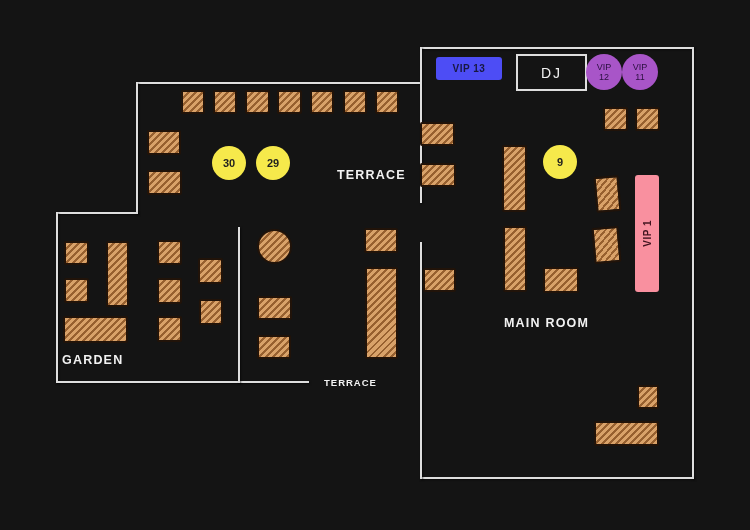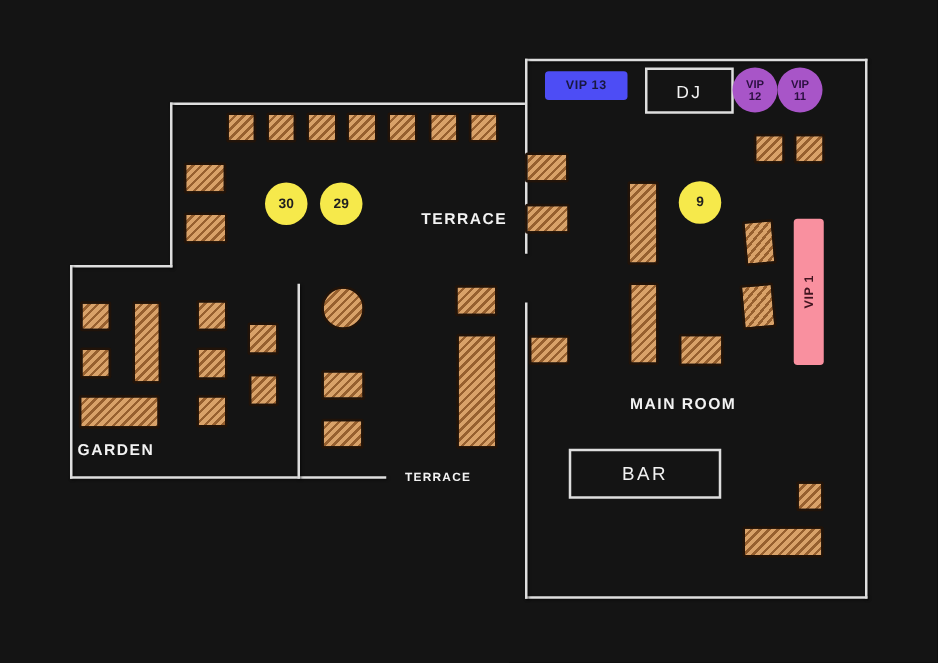--- a/index.html
+++ b/index.html
@@ -27,21 +27,21 @@
   .outline-box{position:absolute;border:2px solid var(--wall);color:var(--text-light);
     display:flex;align-items:center;justify-content:center;letter-spacing:2px}
   .dj-box{left:516px;top:54px;width:71px;height:37px;font-size:14px}
   .bar-box{left:455px;top:359px;width:122px;height:40px;font-size:15px}
 
   .vip-rect{position:absolute;border-radius:3px;display:flex;align-items:center;justify-content:center;font-weight:bold}
   .vip13{left:436px;top:57px;width:66px;height:23px;background:var(--vip-blue);color:#181840;font-size:10px;letter-spacing:.5px}
   .vip1{left:635px;top:175px;width:24px;height:117px;background:var(--vip-pink);color:#40141f;font-size:10px;letter-spacing:.5px}
   .vip1 span{writing-mode:vertical-rl;transform:rotate(180deg)}
   .vip-circle{position:absolute;width:36px;height:36px;border-radius:50%;background:var(--vip-purple);
-    color:#2b1040;font-size:9px;font-weight:bold;line-height:1.15;text-align:left;
+    color:#2b1040;font-size:9px;font-weight:normal;line-height:1.15;text-align:left;
     display:flex;flex-direction:column;align-items:center;justify-content:center}
   .vip12{left:586px;top:54px}
   .vip11{left:622px;top:54px}
 
   .logo{position:absolute;left:48px;top:76px;width:76px;text-align:center;color:var(--copper)}
   .logo svg{display:block;margin:0 auto}
   .logo .logo-name{font-size:16px;font-weight:bold;letter-spacing:3px;margin-top:2px;padding-left:3px}
   .logo .logo-tagline{font-size:6px;font-weight:bold;letter-spacing:1.6px;margin-top:3px;padding-left:1px}
 </style>
 </head>
@@ -62,23 +62,20 @@
   <div class="wall" style="left:420px;top:47px;width:2px;height:156px"></div>
   <div class="wall" style="left:420px;top:242px;width:2px;height:237px"></div>
 
   <div class="area-label" style="left:337px;top:168px">TERRACE</div>
   <div class="area-label" style="left:62px;top:353px">GARDEN</div>
   <div class="area-label small" style="left:324px;top:377px">TERRACE</div>
   <div class="area-label" style="left:504px;top:316px">MAIN ROOM</div>
 
   <div class="outline-box dj-box">
     <span>DJ</span>
-  </div>
-  <div class="outline-box bar-box">
-    <span>BAR</span>
   </div>
 
   <div class="vip-rect vip13">
     <span>VIP 13</span>
   </div>
   <div class="vip-circle vip12">
     <span>VIP</span>
     <span>12</span>
   </div>
   <div class="vip-circle vip11">

